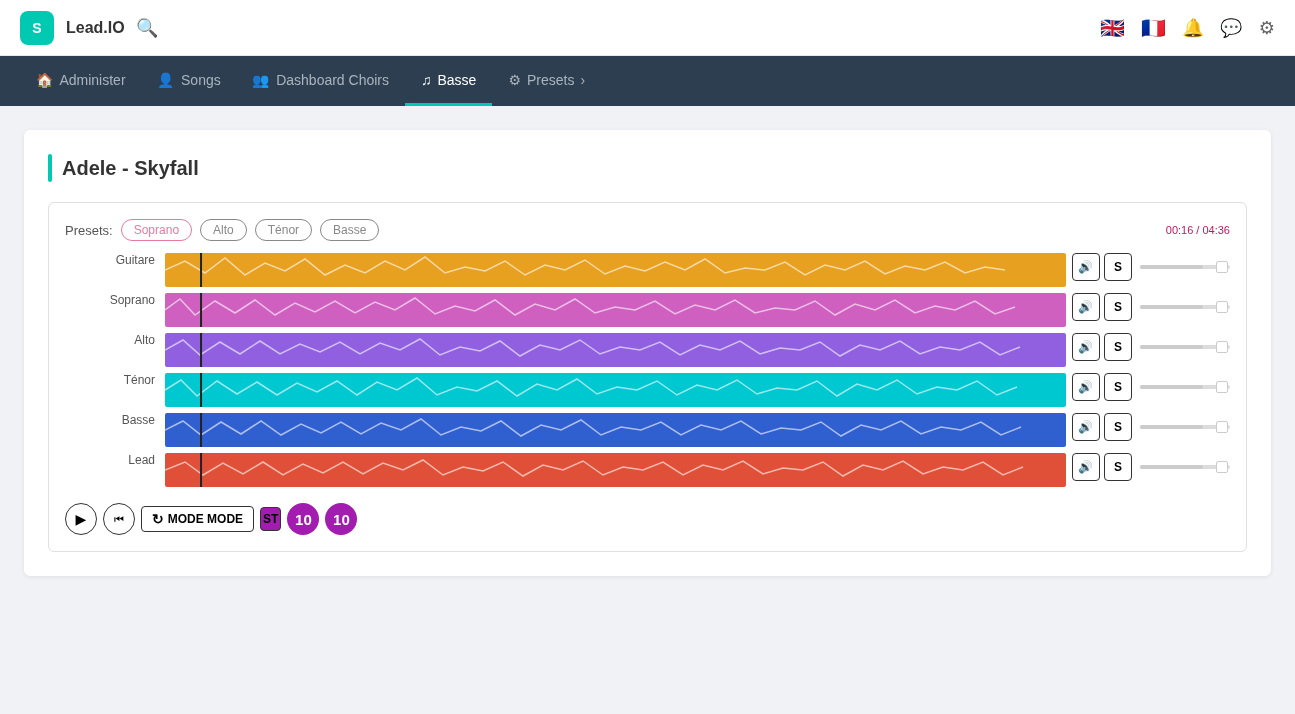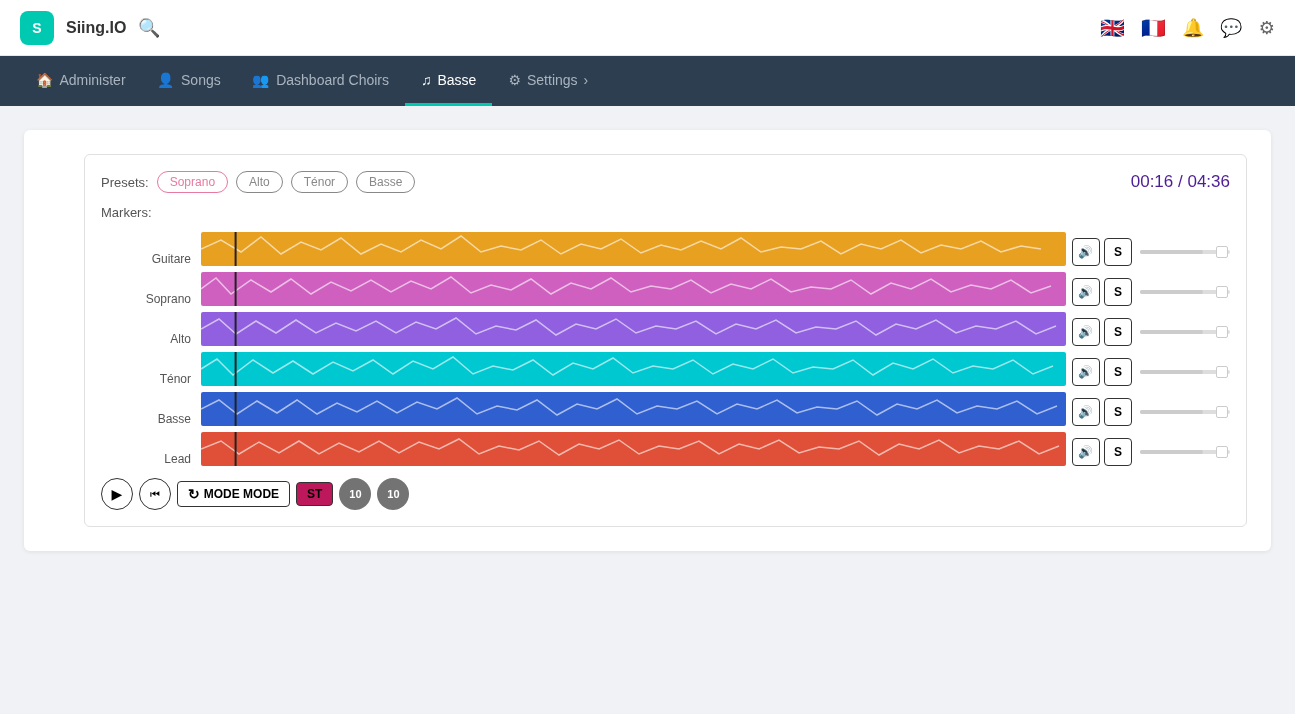--- a/index.html
+++ b/index.html
@@ -72,21 +72,20 @@
       width: 4px; height: 28px;
       background: #00c9b1;
       border-radius: 2px;
     }
 
     
     .player-area {
       border: 1px solid #e0e0e0;
       border-radius: 6px;
       padding: 16px;
-      margin-left: 36px;
     }
 
     
     .presets-row {
       display: flex;
       align-items: center;
       justify-content: space-between;
       margin-bottom: 12px;
     }
     .presets-left { display: flex; align-items: center; gap: 8px; }
@@ -96,35 +95,35 @@
       border-radius: 20px;
       border: 1px solid;
       font-size: 12px;
       cursor: pointer;
       background: transparent;
     }
     .preset-soprano { border-color: #e879a0; color: #e879a0; }
     .preset-alto { border-color: #888; color: #888; }
     .preset-tenor { border-color: #888; color: #888; }
     .preset-basse { border-color: #888; color: #888; }
-    .time-display { font-size: 17px; color: #4c1d95; }
+    .time-display { font-size: 11px; color: #be185d; }
 
     
     .markers-row {
       font-size: 13px;
       color: #555;
       font-weight: 500;
       margin-bottom: 8px;
     }
 
     
     .tracks-container { display: flex; flex-direction: column; gap: 2px; }
     .track-row {
       display: flex;
-      align-items: flex-end;
+      align-items: flex-start;
       height: 38px;
     }
     .track-label {
       width: 100px;
       font-size: 12px;
       color: #555;
       text-align: right;
       padding-right: 10px;
       flex-shrink: 0;
     }
@@ -202,46 +201,46 @@
       border-radius: 4px;
       padding: 4px 10px;
       background: #fff;
       cursor: pointer;
       font-size: 12px;
       font-weight: 600;
     }
     .st-btn {
       border: 1.5px solid #333;
       border-radius: 4px;
-      padding: 4px 10px;
-      background: #be185d;
+      padding: 4px 2px;
+      background: #a21caf;
       cursor: pointer;
       font-size: 12px;
       font-weight: 700;
     }
     .circle-btn {
       width: 32px; height: 32px;
-      background: #737373;
+      background: #a21caf;
       border-radius: 50%;
       color: white;
       display: flex; align-items: center; justify-content: center;
       cursor: pointer;
-      font-size: 11px;
+      font-size: 15px;
       font-weight: 700;
     }
   </style>
 </head>
 <body>
 
 <div class="header">
   <div class="header-left">
     <div class="logo-icon">
       <span>S</span>
     </div>
-    <span class="logo-text">Siing.IO</span>
+    <span class="logo-text">Lead.IO</span>
     <span class="search-icon">🔍</span>
   </div>
   <div class="header-right">
     <span class="flag">🇬🇧</span>
     <span class="flag">🇫🇷</span>
     <span class="header-icon">🔔</span>
     <span class="header-icon">💬</span>
     <span class="header-icon">⚙</span>
   </div>
 </div>
@@ -258,43 +257,46 @@
   <a class="nav-item">
     <span class="nav-icon">👥</span>
     <span>Dashboard Choirs</span>
   </a>
   <a class="nav-item active">
     <span class="nav-icon">♫</span>
     <span>Basse</span>
   </a>
   <a class="nav-item">
     <span class="nav-icon">⚙</span>
-    <span>Settings</span>
+    <span>Presets</span>
     <span>›</span>
   </a>
 </nav>
 
 <div class="main">
   <div class="card">
 
+    <div class="song-title">
+      <div class="song-title-bar"></div>
+      <span>Adele - Skyfall</span>
+    </div>
 
     <div class="player-area">
 
       <div class="presets-row">
         <div class="presets-left">
           <span class="presets-label">Presets:</span>
           <button class="preset-btn preset-soprano">Soprano</button>
           <button class="preset-btn preset-alto">Alto</button>
           <button class="preset-btn preset-tenor">Ténor</button>
           <button class="preset-btn preset-basse">Basse</button>
         </div>
         <span class="time-display">00:16 / 04:36</span>
       </div>
 
-      <div class="markers-row">Markers:</div>
 
       <div class="tracks-container">
 
         <div class="track-row">
           <div class="track-label">Guitare</div>
           <div class="track-waveform">
             <svg width="100%" height="34" xmlns="http://www.w3.org/2000/svg" style="display:block;">
               <rect width="100%" height="34" fill="#e8a020"></rect>
               <g opacity="0.5">
                 

